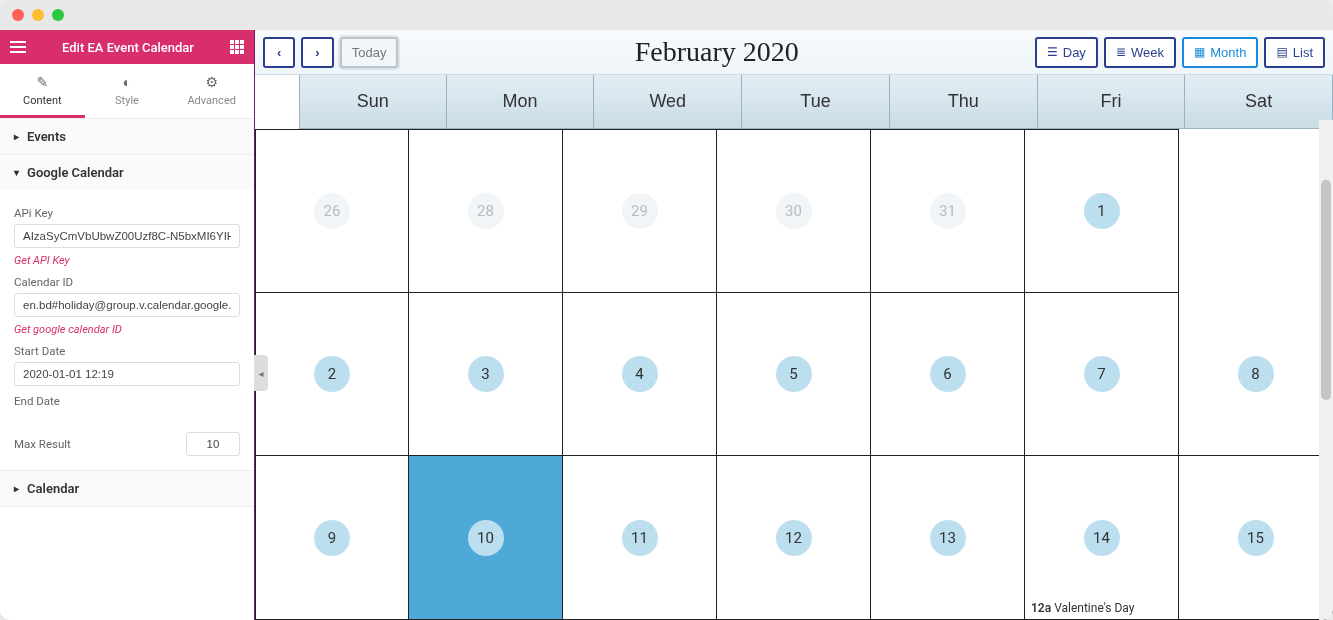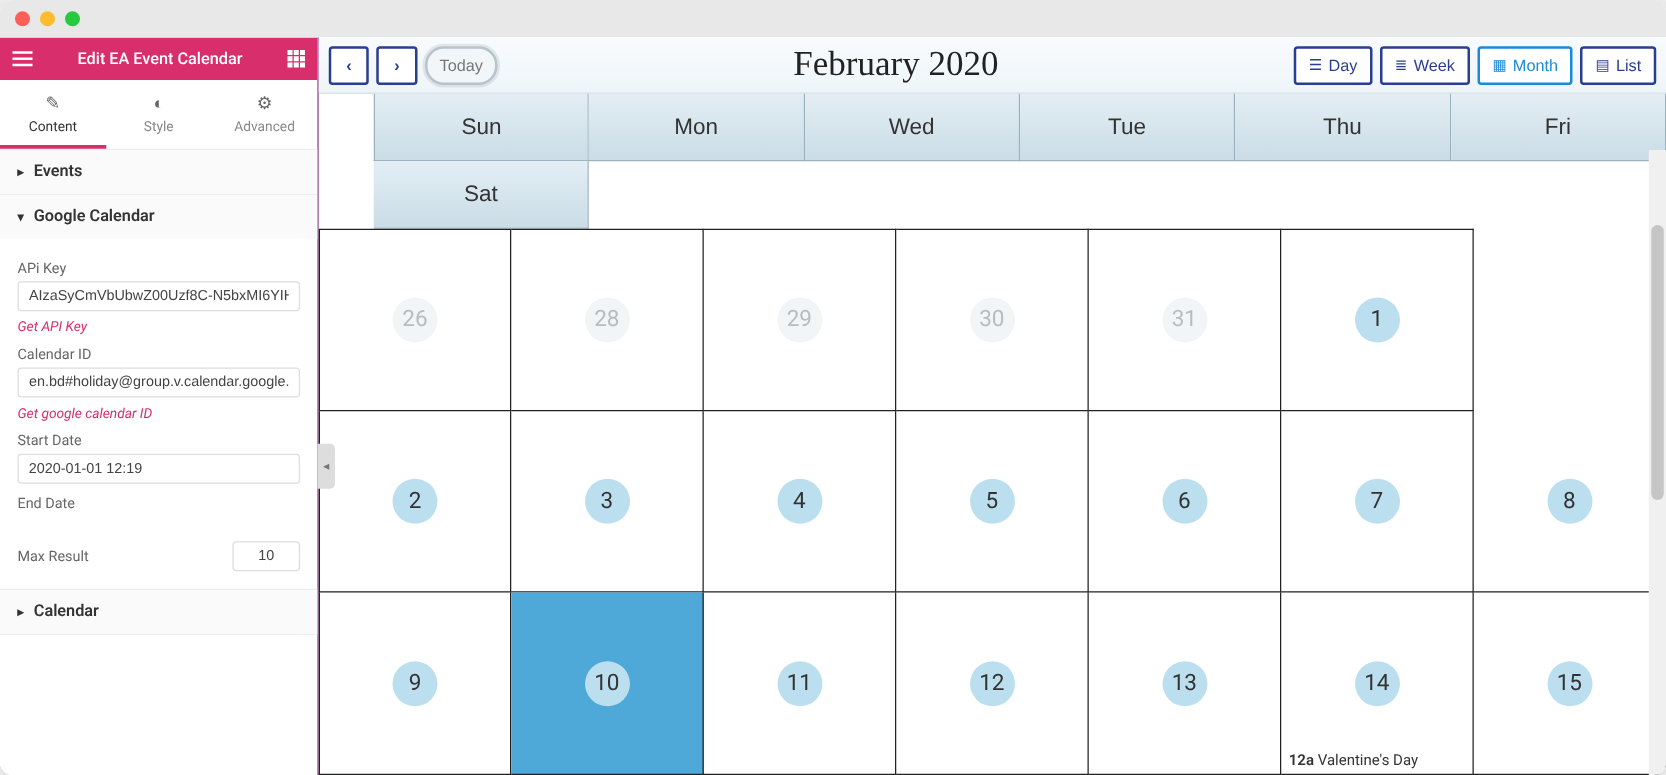--- a/index.html
+++ b/index.html
@@ -46,37 +46,37 @@
 
 .collapse-handle { position: relative; }
 .collapse-handle .tab-btn { position: absolute; left: -1px; top: 325px; width: 14px; height: 36px; background: #ddd; border-radius: 0 4px 4px 0; display: flex; align-items: center; justify-content: center; color: #777; font-size: 10px; cursor: pointer; z-index: 5; }
 
 
 .content { flex: 1; padding: 0; background: #fff; display: flex; flex-direction: column; position: relative; }
 .toolbar { display: flex; align-items: center; padding: 6px 8px; gap: 8px; background: linear-gradient(#f8fbfd,#eef5f9); border-bottom: 1px solid #cfdbe3; }
 .toolbar-left, .toolbar-right { display: flex; gap: 6px; }
 .toolbar-center { flex: 1; text-align: center; font-family: Georgia, "Times New Roman", serif; font-size: 28px; color: #222; }
 .btn { border: 2px solid #2a3e8f; background: #fff; color: #2a3e8f; padding: 6px 10px; font-size: 13px; border-radius: 3px; cursor: pointer; display: flex; align-items: center; gap: 5px; }
-.btn.muted { border-color: #b8c4cc; color: #777; background: #f3f6f8; box-shadow: 0 0 0 2px rgba(100,120,140,0.15); border-radius: 15px; }
+.btn.muted { border-color: #b8c4cc; color: #777; background: #f3f6f8; box-shadow: 0 0 0 2px rgba(100,120,140,0.15); }
 .btn.nav { padding: 6px 12px; font-weight: bold; }
 .btn.active { border-color: #1a8bd8; color: #1a8bd8; }
 .btn .mini-icon { font-size: 12px; }
 
 .calendar-grid { flex: 1; display: flex; flex-direction: column; }
-.dayhead { display: grid; grid-template-columns: repeat(6, 1fr); padding-left: 44px; }
+.dayhead { display: grid; grid-template-columns: repeat(7, 1fr); padding-left: 44px; }
 .dayhead div { background: linear-gradient(#e3eef4, #cadce6); text-align: center; padding: 16px 0; font-size: 18px; font-weight: 500; color: #333; border-right: 1px solid #9db2bf; border-bottom: 1px solid #9db2bf; font-family: -apple-system, sans-serif; }
 .dayhead div:first-child { border-left: 1px solid #9db2bf; }
 
 .weeks { display: grid; grid-template-rows: repeat(4, 1fr); flex: 1; }
 .week { display: grid; grid-template-columns: repeat(7, 1fr); }
 .cell { border-right: 1px solid #222; border-bottom: 1px solid #222; position: relative; display: flex; align-items: center; justify-content: center; min-height: 110px; }
 .week:first-child .cell { border-top: 1px solid #222; }
 .cell:first-child { border-left: 1px solid #222; }
 .cell.other .daynum { background: #f1f5f7; color: #bbb; }
-.daynum { width: 36px; height: 36px; border-radius: 50%; background: #bcdff0; color: #333; display: flex; align-items: center; justify-content: center; font-size: 18px; }
+.daynum { width: 36px; height: 36px; border-radius: 50%; background: #bcdff0; color: #333; display: flex; align-items: center; justify-content: center; font-size: 15px; }
 .cell.today { background: #4ea8d8; }
 .cell.today .daynum { background: #bcdff0; }
 .event { position: absolute; bottom: 4px; left: 6px; right: 6px; font-size: 12px; color: #333; text-align: left; }
 .event b { font-weight: 600; }
 
 .vscroll { position: absolute; right: 0; top: 90px; bottom: 0; width: 14px; background: #f0f0f0; }
 .vscroll .thumb { position: absolute; top: 60px; height: 220px; left: 2px; right: 2px; border-radius: 5px; background: #c5c5c5; }
 </style>
 </head>
 <body>

